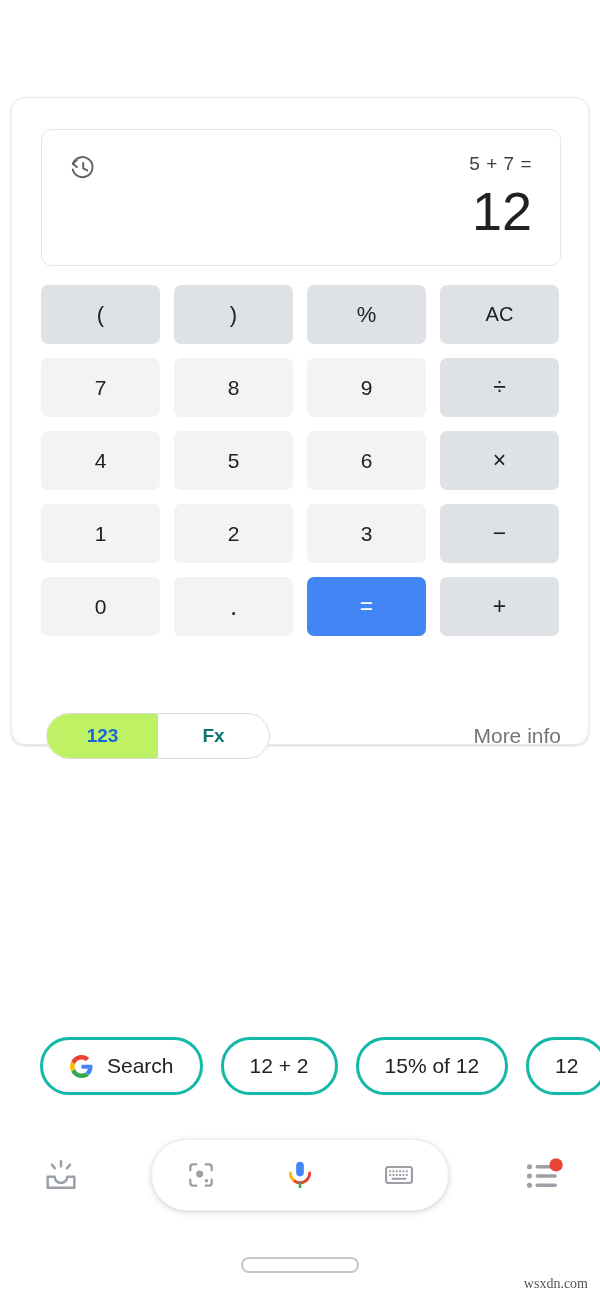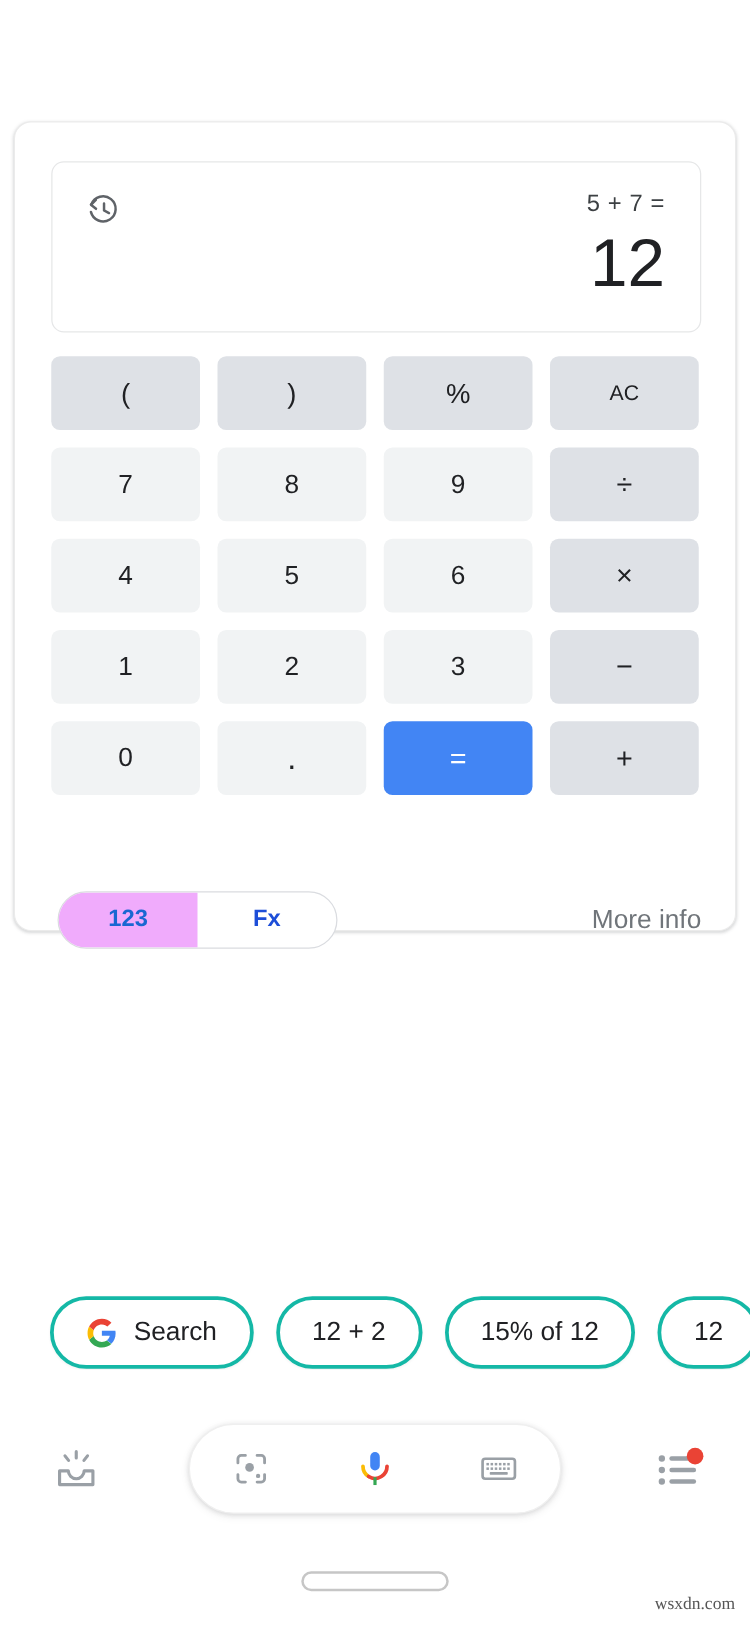--- a/index.html
+++ b/index.html
@@ -68,21 +68,21 @@
     line-height: 59px;
     text-align: center;
     cursor: pointer;
     padding: 0;
     user-select: none;
   }
   .key.fn   { background: #dee1e6; }
   .key.op   { background: #dee1e6; font-size: 23px; }
   .key.eq   { background: #4285f4; color: #ffffff; font-size: 23px; }
   .key.dot  { font-size: 26px; }
-  .key.ac   { font-size: 17px; }
+  .key.ac   { font-size: 20px; }
   .key.paren{ font-size: 22px; }
 
   
   .mode-row {
     position: absolute;
     left: 29px; top: 615px;
     width: 520px; height: 46px;
   }
   .toggle {
     position: absolute; left: 5px; top: 0;
@@ -91,27 +91,27 @@
     border-radius: 23px;
     overflow: hidden;
     display: flex;
     background: #ffffff;
   }
   .toggle-seg {
     flex: 1;
     text-align: center;
     line-height: 44px;
     font-size: 19px;
-    color: #1d4ed8;
+    color: #0f766e;
     font-weight: bold;
     cursor: pointer;
     user-select: none;
   }
   .toggle-seg.active {
-    background: #f0abfc;
+    background: #bef264;
     color: #1967d2;
   }
   .more-info {
     position: absolute;
     right: 0; top: 0;
     line-height: 46px;
     font-size: 21px;
     color: #70757a;
     cursor: pointer;
   }

